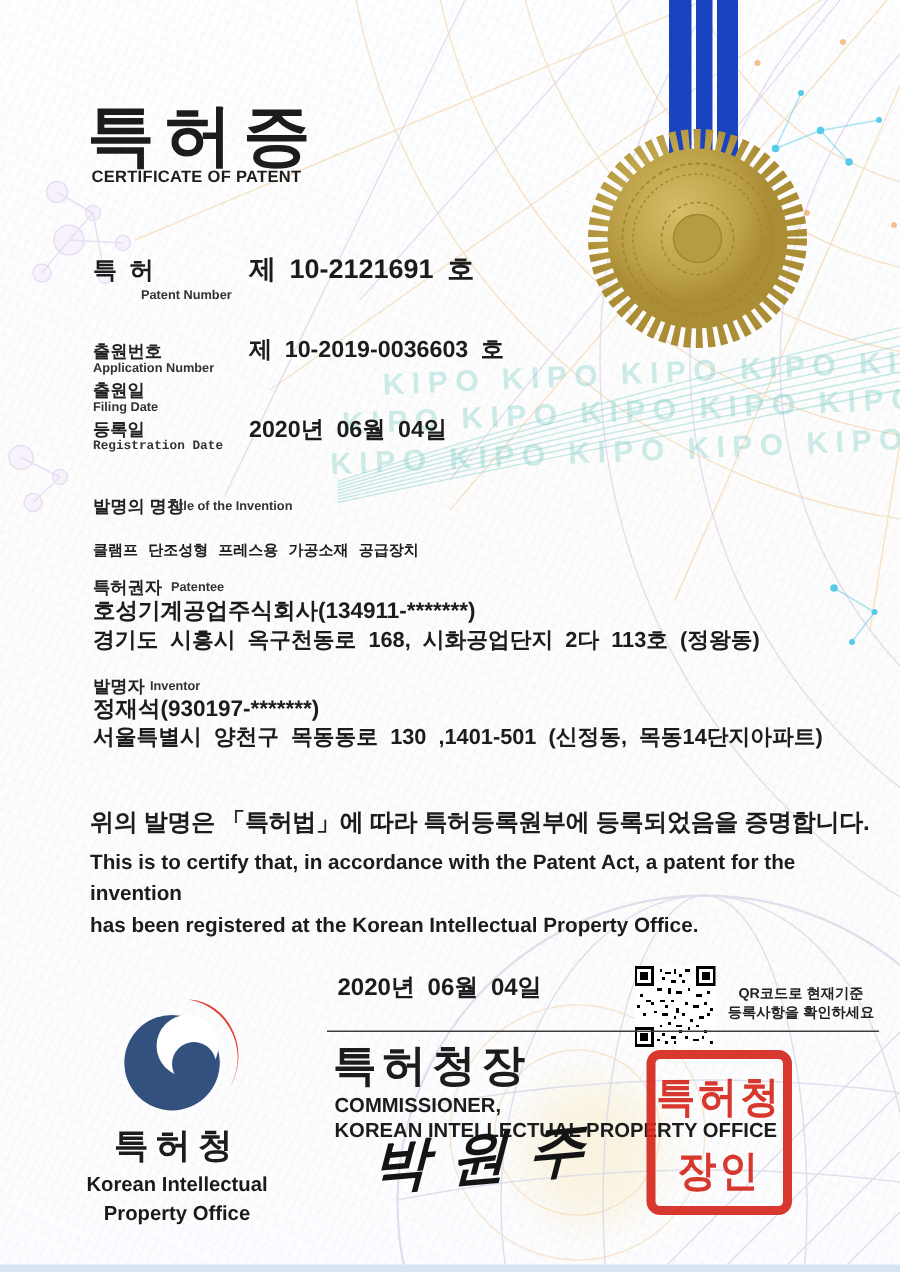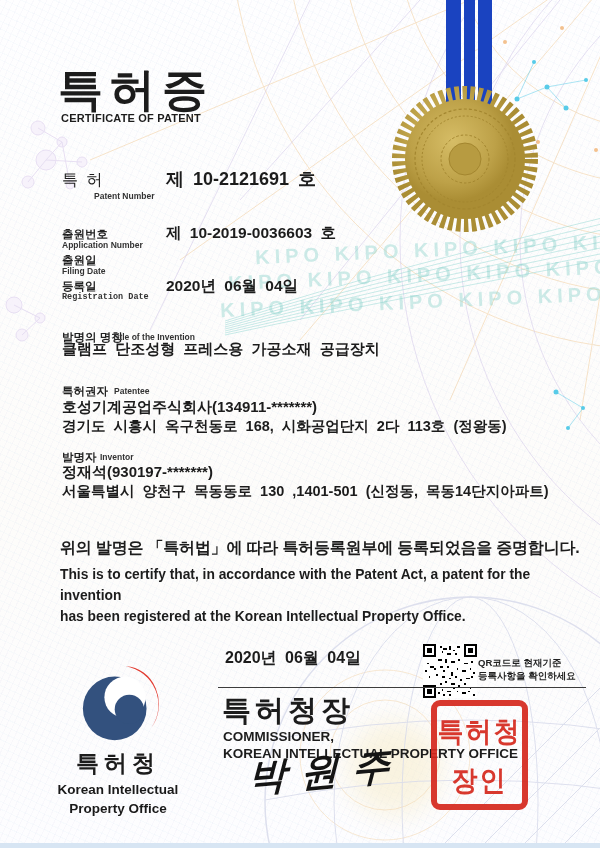--- a/index.html
+++ b/index.html
@@ -22,48 +22,48 @@
 
   .ribbon{left:446px;top:0;height:106px;display:flex;gap:3px;}
   .ribbon div{background:#1a43c0;height:106px;}
   .r1{width:15px;} .r2{width:11px;} .r3{width:14px;}
   .gold-seal{left:390px;top:84px;}
 
   .lbl-ko{font-size:11.5px;font-weight:700;color:#222;white-space:nowrap;}
   .lbl-en{font-size:8.5px;font-weight:700;color:#333;white-space:nowrap;}
   .val{font-weight:700;white-space:nowrap;word-spacing:4px;}
 
-  .pat-lbl{left:62px;top:170px;font-size:16px;font-weight:400;letter-spacing:2px;}
+  .pat-lbl{left:62px;top:170px;font-size:16px;font-weight:700;letter-spacing:2px;}
   .pat-lbl-en{left:62px;top:191px;padding-left:32px;}
   .pat-val{left:166px;top:167px;font-size:18px;}
 
   .app-lbl{left:62px;top:227px;} .app-lbl-en{left:62px;top:240px;}
   .app-val{left:166px;top:223px;font-size:15.5px;}
   .fil-lbl{left:62px;top:253px;} .fil-lbl-en{left:62px;top:266px;}
   .fil-val{left:166px;top:250px;font-size:15.5px;}
   .reg-lbl{left:62px;top:279px;} .reg-lbl-en{left:62px;top:292px;font-family:Liberation Mono, monospace;}
   .reg-val{left:166px;top:276px;font-size:15.5px;}
 
   .inv-lbl{left:62px;top:330px;} .inv-lbl-en{left:112px;top:332px;}
-  .inv-val{left:62px;top:340px;font-size:15px;text-align:right;}
+  .inv-val{left:62px;top:360px;font-size:10px;text-align:right;}
 
   .pe-lbl{left:62px;top:384px;} .pe-lbl-en{left:114px;top:386px;}
   .pe-name{left:62px;top:398px;font-size:15px;}
   .pe-addr{left:62px;top:417px;font-size:14.5px;}
 
   .iv-lbl{left:62px;top:450px;} .iv-lbl-en{left:100px;top:452px;}
   .iv-name{left:62px;top:463px;font-size:15px;}
   .iv-addr{left:62px;top:482px;font-size:14.5px;}
 
   .stmt-ko{left:60px;top:538px;font-size:16px;font-weight:800;white-space:nowrap;letter-spacing:-.2px;}
   .stmt-en{left:60px;top:564px;width:525px;font-size:13.8px;font-weight:700;line-height:21px;}
 
   .f-date{left:225px;top:648px;font-size:16px;font-weight:600;word-spacing:4px;}
   .qr{left:423px;top:644px;}
-  .qr-note{left:478px;top:656px;width:112px;font-size:9.5px;font-weight:700;line-height:13px;color:#222;}
+  .qr-note{left:478px;top:656px;width:112px;text-align:center;font-size:9.5px;font-weight:700;line-height:13px;color:#222;}
   .divider{left:218px;top:687px;width:368px;height:1px;background:#3c3c3c;}
   .comm-ko{left:222px;top:691px;font-size:29px;font-weight:800;letter-spacing:4px;}
   .comm-en1{left:223px;top:729px;font-size:13.5px;font-weight:800;}
   .comm-en2{left:223px;top:746px;font-size:13.5px;font-weight:800;}
   .signature{left:248px;top:746px;font-family:"DejaVu Serif",serif;font-style:italic;font-weight:700;
      font-size:38px;letter-spacing:14px;transform:rotate(-5deg) skewX(-6deg);color:#141414;white-space:nowrap;}
   .red-seal{left:431px;top:700px;width:97px;height:110px;border:6px solid #d5281d;border-radius:9px;
      box-sizing:border-box;display:flex;flex-direction:column;justify-content:space-around;align-items:center;
      color:#d5281d;font-weight:800;opacity:.92;}
   .red-seal .row{font-size:26px;letter-spacing:2px;transform:scaleY(1.08);line-height:1;}

